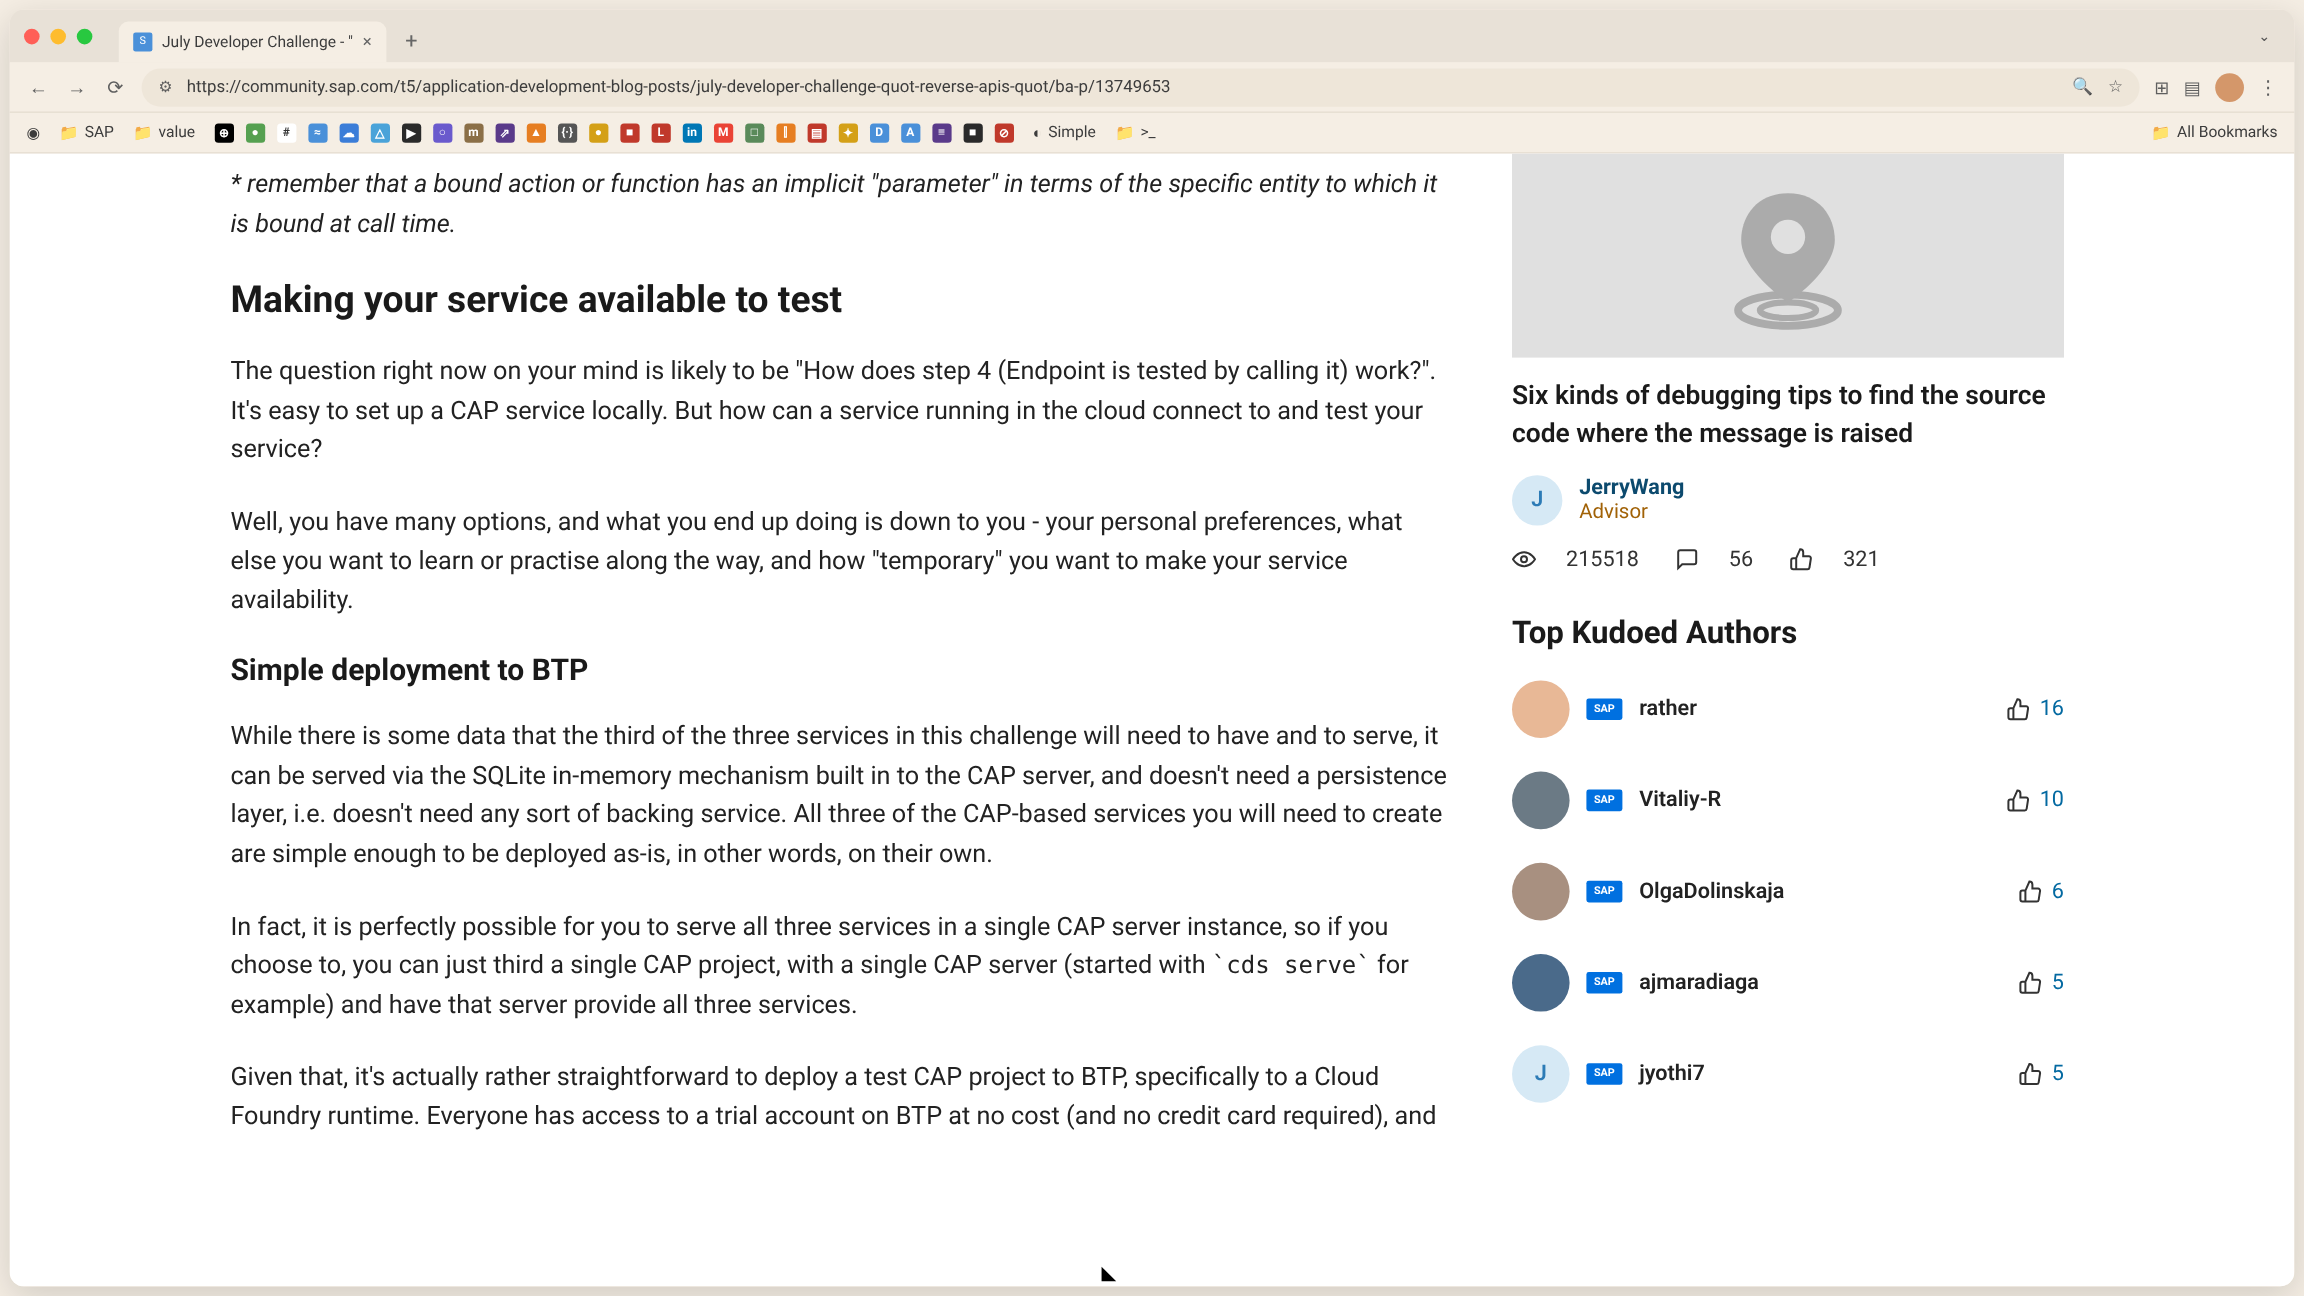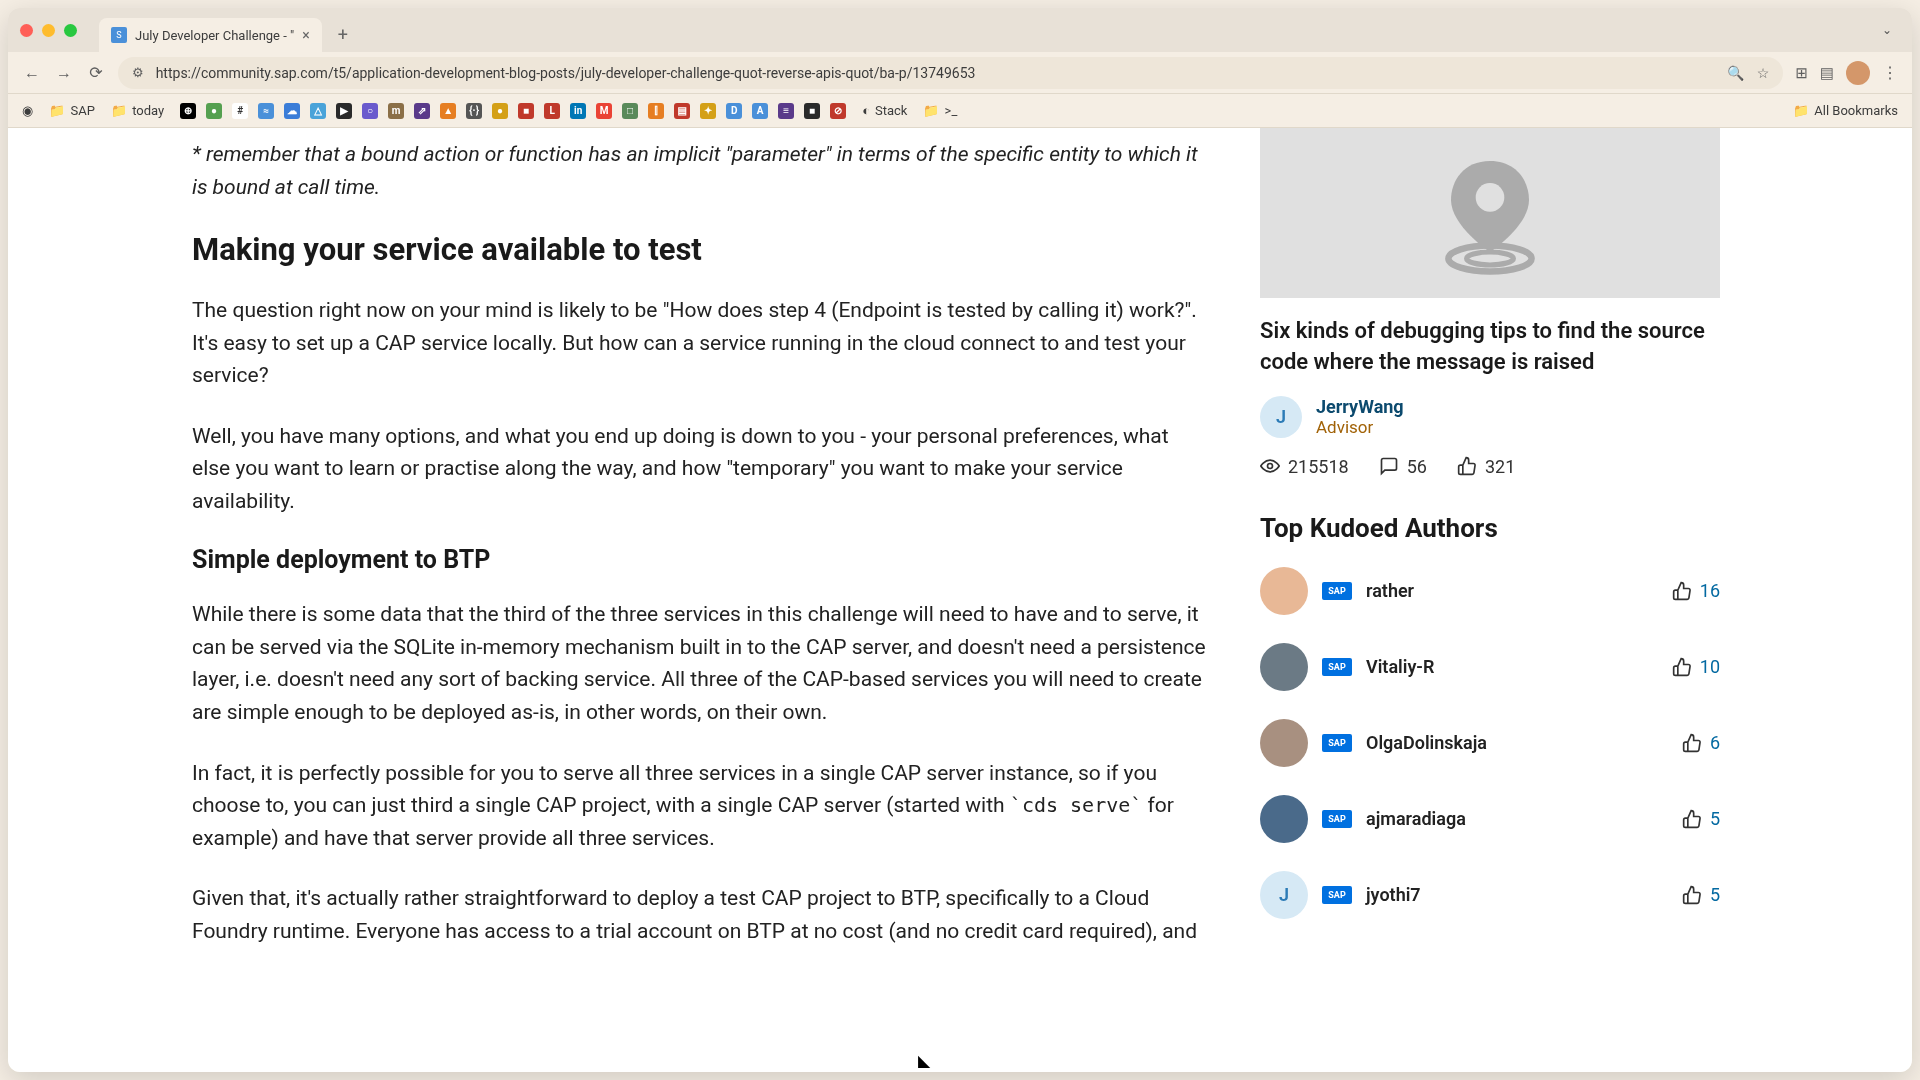--- a/index.html
+++ b/index.html
@@ -52,21 +52,21 @@
 
 .sidebar { width:460px; padding-top:0; }
 .card-img { height:170px; background:#e0e0e0; border-radius:0 0 0 0; display:flex; align-items:center; justify-content:center; margin-bottom:18px; overflow:hidden; }
 .card-img svg { opacity:.6; }
 .card-title { font-size:22px; font-weight:600; line-height:1.4; color:#1a1a1a; margin-bottom:18px; }
 .card-author { display:flex; align-items:center; gap:14px; margin-bottom:18px; }
 .mini-avatar { width:42px; height:42px; border-radius:50%; background:#d6e9f5; color:#2c7bb6; display:flex; align-items:center; justify-content:center; font-weight:600; font-size:18px; }
 .author-name { font-size:18px; font-weight:700; color:#0c4a6e; }
 .author-role { font-size:17px; color:#a16207; }
 .card-stats { display:flex; gap:30px; font-size:18px; color:#333; margin-bottom:36px; }
-.stat { display:flex; align-items:flex-start; gap:8px; }
+.stat { display:flex; align-items:flex-start; gap:25px; }
 .stat-ico { width:20px; height:20px; }
 
 .section-title { font-size:26px; font-weight:700; color:#1a1a1a; margin-bottom:24px; }
 .author-row { display:flex; align-items:center; gap:14px; margin-bottom:28px; }
 .author-row .mini-avatar { width:48px; height:48px; }
 .author-row .sap-badge { width:30px; height:18px; background:#0070e0; border-radius:2px; display:flex; align-items:center; justify-content:center; color:#fff; font-size:9px; font-weight:700; }
 .author-row .name { font-size:18px; font-weight:600; color:#222; flex:1; }
 .author-row .kudos { display:flex; align-items:center; gap:8px; font-size:18px; color:#0369a1; }
 .photo-avatar { width:48px; height:48px; border-radius:50%; background:#ccc; background-size:cover; }
 
@@ -105,21 +105,21 @@
     </div>
     <div class="toolbar-ico">⊞</div>
     <div class="toolbar-ico">▤</div>
     <div class="avatar-sm"></div>
     <div class="kebab">⋮</div>
   </div>
 
   <div class="bm-row">
     <span class="bm-item">◉</span>
     <span class="bm-item">📁 <span>SAP</span></span>
-    <span class="bm-item">📁 <span>today</span></span>
+    <span class="bm-item">📁 <span>value</span></span>
     <span id="bm-icons-host" style="display:flex;gap:10px;">
         <span class="bm-ico" style="background: rgb(0, 0, 0); color: rgb(255, 255, 255);">⊕</span>
         <span class="bm-ico" style="background: rgb(85, 160, 80); color: rgb(255, 255, 255);">●</span>
         <span class="bm-ico" style="background: rgb(255, 255, 255); color: rgb(51, 51, 51);">#</span>
         <span class="bm-ico" style="background: rgb(74, 144, 217); color: rgb(255, 255, 255);">≈</span>
         <span class="bm-ico" style="background: rgb(59, 125, 216); color: rgb(255, 255, 255);">☁</span>
         <span class="bm-ico" style="background: rgb(74, 163, 217); color: rgb(255, 255, 255);">△</span>
         <span class="bm-ico" style="background: rgb(42, 42, 42); color: rgb(255, 255, 255);">▶</span>
         <span class="bm-ico" style="background: rgb(106, 90, 205); color: rgb(255, 255, 255);">○</span>
         <span class="bm-ico" style="background: rgb(139, 111, 71); color: rgb(255, 255, 255);">m</span>
@@ -134,21 +134,21 @@
         <span class="bm-ico" style="background: rgb(90, 138, 90); color: rgb(255, 255, 255);">□</span>
         <span class="bm-ico" style="background: rgb(230, 126, 34); color: rgb(255, 255, 255);">⫿</span>
         <span class="bm-ico" style="background: rgb(192, 57, 43); color: rgb(255, 255, 255);">▤</span>
         <span class="bm-ico" style="background: rgb(212, 160, 23); color: rgb(255, 255, 255);">✦</span>
         <span class="bm-ico" style="background: rgb(74, 144, 217); color: rgb(255, 255, 255);">D</span>
         <span class="bm-ico" style="background: rgb(74, 144, 217); color: rgb(255, 255, 255);">A</span>
         <span class="bm-ico" style="background: rgb(90, 58, 138); color: rgb(255, 255, 255);">≡</span>
         <span class="bm-ico" style="background: rgb(42, 42, 42); color: rgb(255, 255, 255);">■</span>
         <span class="bm-ico" style="background: rgb(192, 57, 43); color: rgb(255, 255, 255);">⊘</span>
       </span>
-    <span class="bm-item">◐ <span>Stack</span></span>
+    <span class="bm-item">◐ <span>Simple</span></span>
     <span class="bm-item">📁 <span>&gt;_</span></span>
     <div class="spacer"></div>
     <span class="bm-item">📁 <span>All Bookmarks</span></span>
   </div>
 
   <div class="viewport">
     <div class="page">
       <div class="content-wrap">
 
         <div class="article">

